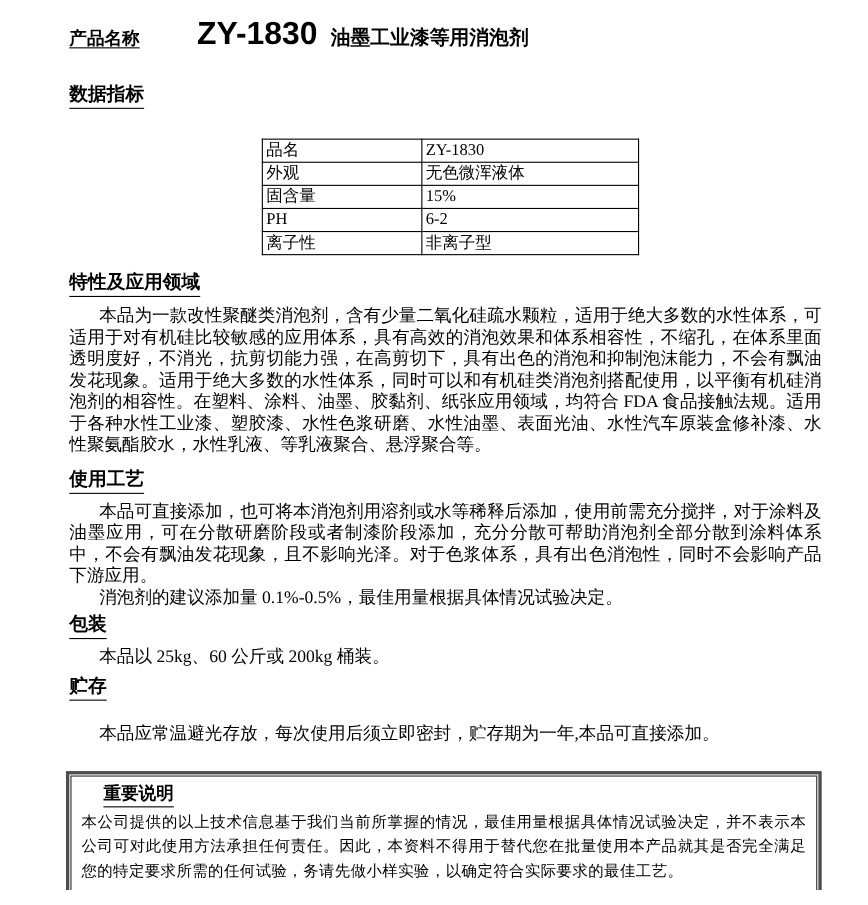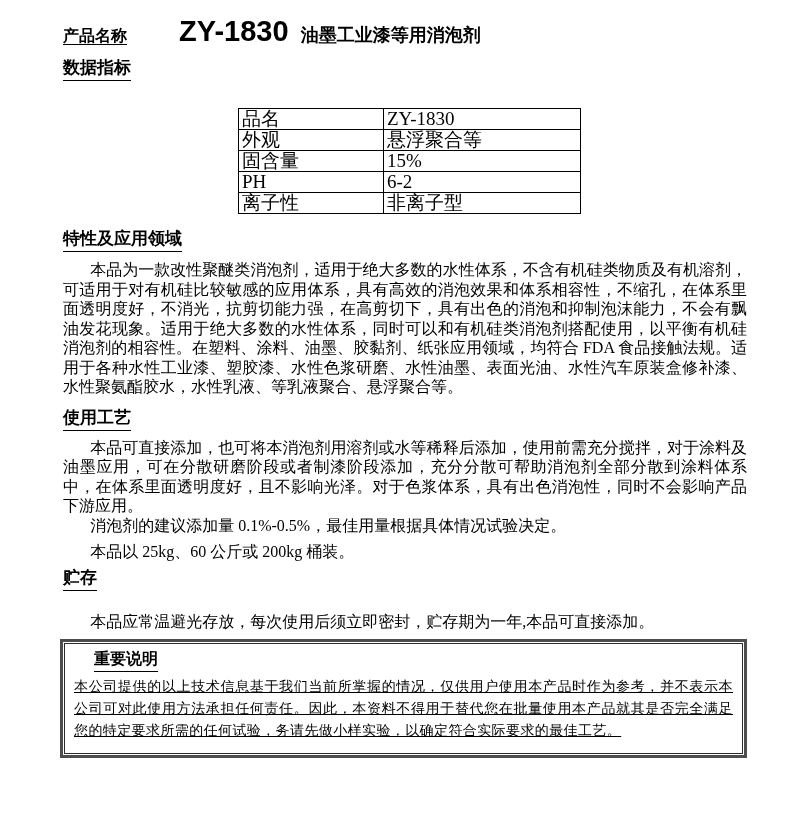--- a/index.html
+++ b/index.html
@@ -49,38 +49,38 @@
   .sec-heading {
     margin: 0;
     font-size: 17px;
     font-weight: bold;
   }
   .sec-heading span {
     display: inline-block;
     border-bottom: 1.5px solid #000;
     padding-bottom: 1px;
   }
-  .h-data   { margin-top: 8px; }
+  .h-data   { margin-top: 26px; }
   .h-feat   { margin-top: 13px; }
   .h-usage  { margin-top: 9px;  }
   .h-pack   { margin-top: 3px;  }
   .h-store  { margin-top: 4px;  }
 
   
   .spec-table {
     margin-top: 27px;
     margin-left: 175px;
     border-collapse: collapse;
     table-layout: fixed;
     width: 337px;
   }
   .spec-table td {
     border: 1px solid #000;
     height: 20px;
-    font-size: 19px;
+    font-size: 15px;
     padding: 0 0 0 3px;
     line-height: 20px;
     overflow: hidden;
   }
   .col-label { width: 141px; }
   .col-value { width: 193px; }
 
   
   .para {
     margin: 0;
@@ -90,28 +90,27 @@
     text-indent: 1.7em;
   }
   .p-feat  { margin-top: 8px; }
   .p-use1  { margin-top: 7px; }
   .p-use2  { margin-top: 0; }
   .p-pack  { margin-top: 7px; }
   .p-store { margin-top: 21px; }
 
   
   .note-box-outer {
-    margin-top: 8px;
+    margin-top: 24px;
     margin-left: -3px;
     width: 687px;
     box-sizing: border-box;
     border: 3px solid #4d4d4d;
     padding: 1px;
     background: #ffffff;
-    text-decoration: underline;
   }
   .note-box-inner {
     border: 1px solid #2b2b2b;
     padding: 5px 9px 11px 9px;
   }
   .note-heading {
     margin: 0 0 0 20px;
     font-size: 16px;
     font-weight: bold;
   }
@@ -146,57 +145,60 @@
   </h2>
 
   <table class="spec-table">
     <tbody>
       <tr>
         <td class="col-label">品名</td>
         <td class="col-value">ZY-1830</td>
       </tr>
       <tr>
         <td class="col-label">外观</td>
-        <td class="col-value">悬浮聚合等</td>
+        <td class="col-value">无色微浑液体</td>
       </tr>
       <tr>
         <td class="col-label">固含量</td>
         <td class="col-value">15%</td>
       </tr>
       <tr>
         <td class="col-label">PH</td>
         <td class="col-value">6-2</td>
       </tr>
       <tr>
         <td class="col-label">离子性</td>
         <td class="col-value">非离子型</td>
       </tr>
     </tbody>
   </table>
 
   <h2 class="sec-heading h-feat">
     <span>特性及应用领域</span>
   </h2>
-  <p class="para p-feat">本品为一款改性聚醚类消泡剂，适用于绝大多数的水性体系，不含有机硅类物质及有机溶剂，可适用于对有机硅比较敏感的应用体系，具有高效的消泡效果和体系相容性，不缩孔，在体系里面透明度好，不消光，抗剪切能力强，在高剪切下，具有出色的消泡和抑制泡沫能力，不会有飘油发花现象。适用于绝大多数的水性体系，同时可以和有机硅类消泡剂搭配使用，以平衡有机硅消泡剂的相容性。在塑料、涂料、油墨、胶黏剂、纸张应用领域，均符合 FDA 食品接触法规。适用于各种水性工业漆、塑胶漆、水性色浆研磨、水性油墨、表面光油、水性汽车原装盒修补漆、水性聚氨酯胶水，水性乳液、等乳液聚合、悬浮聚合等。</p>
+  <p class="para p-feat">本品为一款改性聚醚类消泡剂，含有少量二氧化硅疏水颗粒，适用于绝大多数的水性体系，可适用于对有机硅比较敏感的应用体系，具有高效的消泡效果和体系相容性，不缩孔，在体系里面透明度好，不消光，抗剪切能力强，在高剪切下，具有出色的消泡和抑制泡沫能力，不会有飘油发花现象。适用于绝大多数的水性体系，同时可以和有机硅类消泡剂搭配使用，以平衡有机硅消泡剂的相容性。在塑料、涂料、油墨、胶黏剂、纸张应用领域，均符合 FDA 食品接触法规。适用于各种水性工业漆、塑胶漆、水性色浆研磨、水性油墨、表面光油、水性汽车原装盒修补漆、水性聚氨酯胶水，水性乳液、等乳液聚合、悬浮聚合等。</p>
 
   <h2 class="sec-heading h-usage">
     <span>使用工艺</span>
   </h2>
-  <p class="para p-use1">本品可直接添加，也可将本消泡剂用溶剂或水等稀释后添加，使用前需充分搅拌，对于涂料及油墨应用，可在分散研磨阶段或者制漆阶段添加，充分分散可帮助消泡剂全部分散到涂料体系中，在体系里面透明度好，且不影响光泽。对于色浆体系，具有出色消泡性，同时不会影响产品下游应用。</p>
+  <p class="para p-use1">本品可直接添加，也可将本消泡剂用溶剂或水等稀释后添加，使用前需充分搅拌，对于涂料及油墨应用，可在分散研磨阶段或者制漆阶段添加，充分分散可帮助消泡剂全部分散到涂料体系中，不会有飘油发花现象，且不影响光泽。对于色浆体系，具有出色消泡性，同时不会影响产品下游应用。</p>
   <p class="para p-use2">消泡剂的建议添加量 0.1%-0.5%，最佳用量根据具体情况试验决定。</p>
 
+  <h2 class="sec-heading h-pack">
+    <span>包装</span>
+  </h2>
   <p class="para p-pack">本品以 25kg、60 公斤或 200kg 桶装。</p>
 
   <h2 class="sec-heading h-store">
     <span>贮存</span>
   </h2>
   <p class="para p-store">本品应常温避光存放，每次使用后须立即密封，贮存期为一年,本品可直接添加。</p>
 
   <div class="note-box-outer">
     <div class="note-box-inner">
       <h3 class="note-heading">
         <span>重要说明</span>
       </h3>
-      <p class="note-para">本公司提供的以上技术信息基于我们当前所掌握的情况，仅供用户使用本产品时作为参考，并不表示本公司可对此使用方法承担任何责任。因此，本资料不得用于替代您在批量使用本产品就其是否完全满足您的特定要求所需的任何试验，务请先做小样实验，以确定符合实际要求的最佳工艺。</p>
+      <p class="note-para">本公司提供的以上技术信息基于我们当前所掌握的情况，最佳用量根据具体情况试验决定，并不表示本公司可对此使用方法承担任何责任。因此，本资料不得用于替代您在批量使用本产品就其是否完全满足您的特定要求所需的任何试验，务请先做小样实验，以确定符合实际要求的最佳工艺。</p>
     </div>
   </div>
 
 </div>
 
 </body></html>

